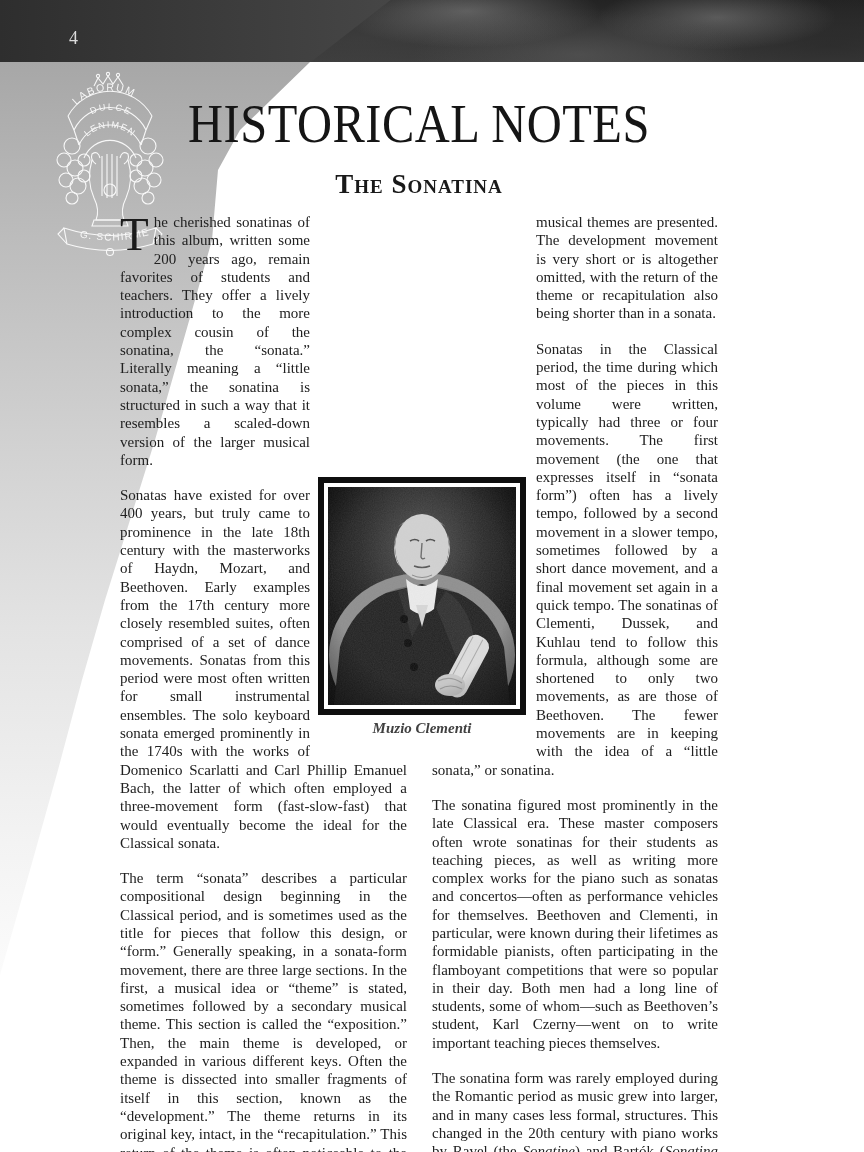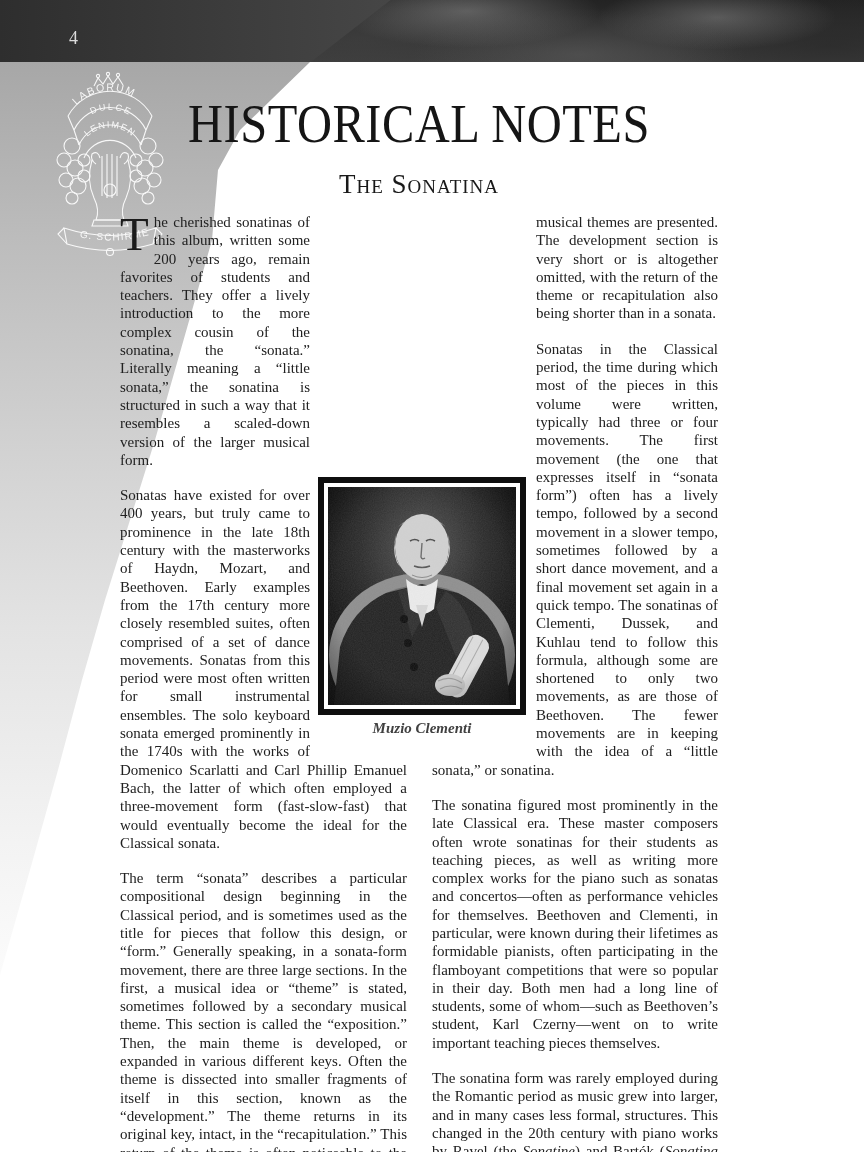--- a/index.html
+++ b/index.html
@@ -32,21 +32,21 @@
   
   .logo{position:absolute;left:50px;top:68px;width:120px;height:190px;z-index:2;opacity:.9;}
   .logo text{fill:#fff;font-family:"Liberation Sans",sans-serif;}
   .logo .ln{stroke:#fff;fill:none;stroke-width:1.1;}
 
   
   .title{position:absolute;left:120px;top:96px;width:598px;text-align:center;
     font-size:50px;line-height:52px;color:#151515;letter-spacing:.5px;
     transform:scale(.97,1.08);transform-origin:center top;z-index:4;}
   .subtitle{position:absolute;left:120px;top:169px;width:598px;text-align:center;
-    font-variant:small-caps;font-weight:400;font-size:27px;line-height:30px;
+    font-variant:small-caps;font-weight:700;font-size:27px;line-height:30px;
     letter-spacing:1px;color:#191919;z-index:4;}
 
   
   .columns{position:absolute;left:120px;top:213px;width:598px;z-index:4;color:#212121;}
   .col{position:absolute;top:0;}
   .col-left{left:0;width:287px;}
   .col-right{left:312px;width:286px;}
   .col p{margin:0 0 17px;font-size:15px;line-height:18.3px;text-align:justify;}
   .dropcap{float:left;font-size:47px;line-height:37px;padding:3px 5px 0 0;color:#1b1b1b;}
   .cut-left{float:right;clear:right;width:97px;height:292px;margin-top:253px;}
@@ -134,21 +134,21 @@
   <div class="columns">
     <div class="col col-left">
       <div class="cut-left"></div>
       <p><span class="dropcap">T</span><span>he cherished sonatinas of this album, written some 200 years ago, remain favorites of students and teachers. They offer a lively introduction to the more complex cousin of the sonatina, the “sonata.” Literally meaning a “little sonata,” the sonatina is structured in such a way that it resembles a scaled-down version of the larger musical form.</span></p>
       <p>Sonatas have existed for over 400 years, but truly came to prominence in the late 18th century with the masterworks of Haydn, Mozart, and Beethoven. Early examples from the 17th century more closely resembled suites, often comprised of a set of dance movements. Sonatas from this period were most often written for small instrumental ensembles. The solo keyboard sonata emerged prominently in the 1740s with the works of Domenico Scarlatti and Carl Phillip Emanuel Bach, the latter of which often employed a three-movement form (fast-slow-fast) that would eventually become the ideal for the Classical sonata.</p>
       <p>The term “sonata” describes a particular compositional design beginning in the Classical period, and is sometimes used as the title for pieces that follow this design, or “form.” Generally speaking, in a sonata-form movement, there are three large sections. In the first, a musical idea or “theme” is stated, sometimes followed by a secondary musical theme. This section is called the “exposition.” Then, the main theme is developed, or expanded in various different keys. Often the theme is dissected into smaller fragments of itself in this section, known as the “development.” The theme returns in its original key, intact, in the “recapitulation.” This return of the theme is often noticeable to the listener, and is a musically satisfying moment in the composition.</p>
 
     </div>
     <div class="col col-right">
       <div class="cut-right"></div>
-      <p>musical themes are presented. The development section is very short or is altogether omitted, with the return of the theme or recapitulation also being shorter than in a sonata.</p>
+      <p>musical themes are presented. The development movement is very short or is altogether omitted, with the return of the theme or recapitulation also being shorter than in a sonata.</p>
       <p>Sonatas in the Classical period, the time during which most of the pieces in this volume were written, typically had three or four movements. The first movement (the one that expresses itself in “sonata form”) often has a lively tempo, followed by a second movement in a slower tempo, sometimes followed by a short dance movement, and a final movement set again in a quick tempo. The sonatinas of Clementi, Dussek, and Kuhlau tend to follow this formula, although some are shortened to only two movements, as are those of Beethoven. The fewer movements are in keeping with the idea of a “little sonata,” or sonatina.</p>
       <p>The sonatina figured most prominently in the late Classical era. These master composers often wrote sonatinas for their students as teaching pieces, as well as writing more complex works for the piano such as sonatas and concertos—often as performance vehicles for themselves. Beethoven and Clementi, in particular, were known during their lifetimes as formidable pianists, often participating in the flamboyant competitions that were so popular in their day. Both men had a long line of students, some of whom—such as Beethoven’s student, Karl Czerny—went on to write important teaching pieces themselves.</p>
       <p><span>The sonatina form was rarely employed during the Romantic period as music grew into larger, and in many cases less formal, structures. This changed in the 20th century with piano works by Ravel (the </span><span class="ital">Sonatine</span><span>) and Bartók (</span><span class="ital">Sonatina on Themes from Transylvania</span></p>
 
     </div>
   </div>
 
   <div class="portrait">
     <svg width="188" height="218" viewBox="0 0 188 218">
       <defs>

